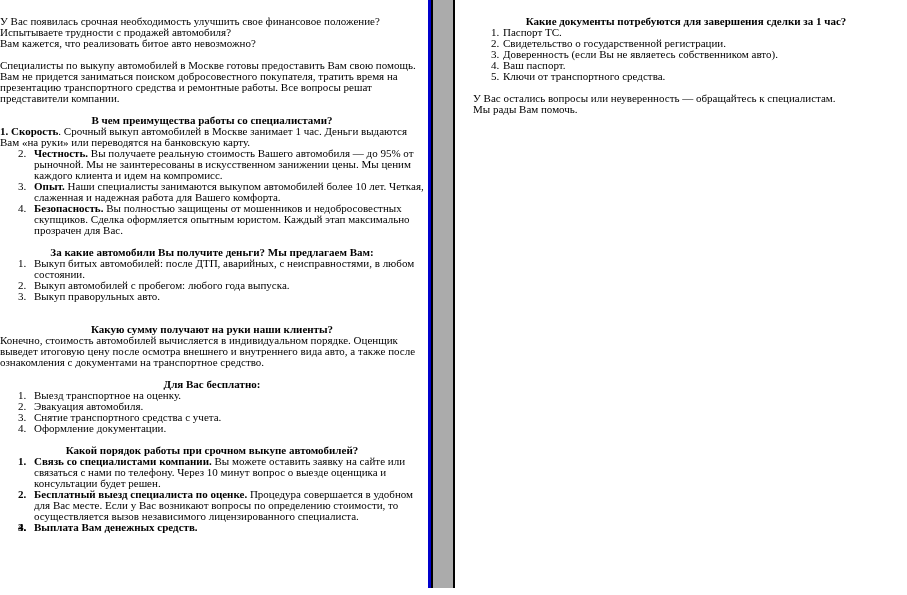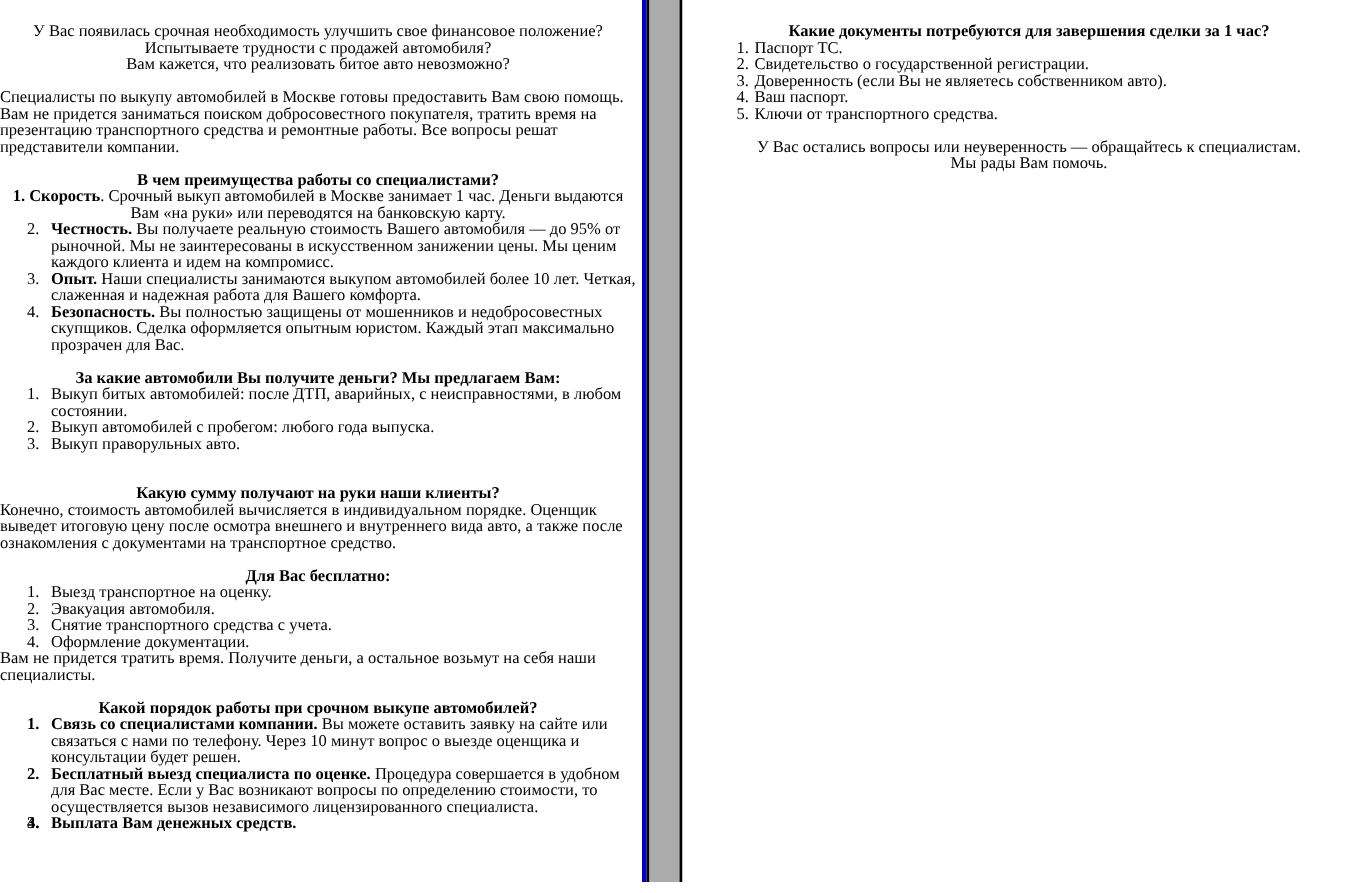--- a/index.html
+++ b/index.html
@@ -11,21 +11,21 @@
   .page {
     position:absolute; top:0; background:#fff; box-sizing:border-box; height:588px; overflow:hidden;
   }
   .page-left  { left:0; width:428px; padding:16px 4px 0 0; }
   .page-right { left:455px; width:458px; padding:16px 14px 0 18px; }
   .sep { position:absolute; top:0; height:588px; }
   .sep-blue  { left:428px; width:3px;  background:#0101CD; }
   .sep-bl    { left:431px; width:2px;  background:#000000; }
   .sep-gray  { left:433px; width:20px; background:#ABABAB; }
   .sep-br    { left:453px; width:2px;  background:#000000; }
-  .center { text-align:center; }
+  .center { text-align:left; }
   .h { font-weight:bold; text-align:center; }
   .blank { height:11px; }
   .li { position:relative; padding-left:34px; }
   .li .num { position:absolute; left:18px; top:0; }
   .page-right .li { padding-left:30px; }
   .page-right .li .num { left:18px; }
   .b { font-weight:bold; }
 </style>
 </head>
 <body>
@@ -77,21 +77,20 @@
     </div>
     <div class="li">
       <span class="num">2.</span><span>Эвакуация автомобиля.</span>
     </div>
     <div class="li">
       <span class="num">3.</span><span>Снятие транспортного средства с учета.</span>
     </div>
     <div class="li">
       <span class="num">4.</span><span>Оформление документации.</span>
     </div>
-    <div>Вам не придется тратить время. Получите деньги, а остальное возьмут на себя наши специалисты.</div>
     <div class="blank"></div>
 
     <div class="h">Какой порядок работы при срочном выкупе автомобилей?</div>
     <div class="li">
       <span class="num b">1.</span><span class="b">Связь со специалистами компании.</span><span> Вы можете оставить заявку на сайте или связаться с нами по телефону. Через 10 минут вопрос о выезде оценщика и консультации будет решен.</span>
     </div>
     <div class="li">
       <span class="num b">2.</span><span class="b">Бесплатный выезд специалиста по оценке.</span><span> Процедура совершается в удобном для Вас месте. Если у Вас возникают вопросы по определению стоимости, то осуществляется вызов независимого лицензированного специалиста.</span>
     </div>
     <div class="li b">

